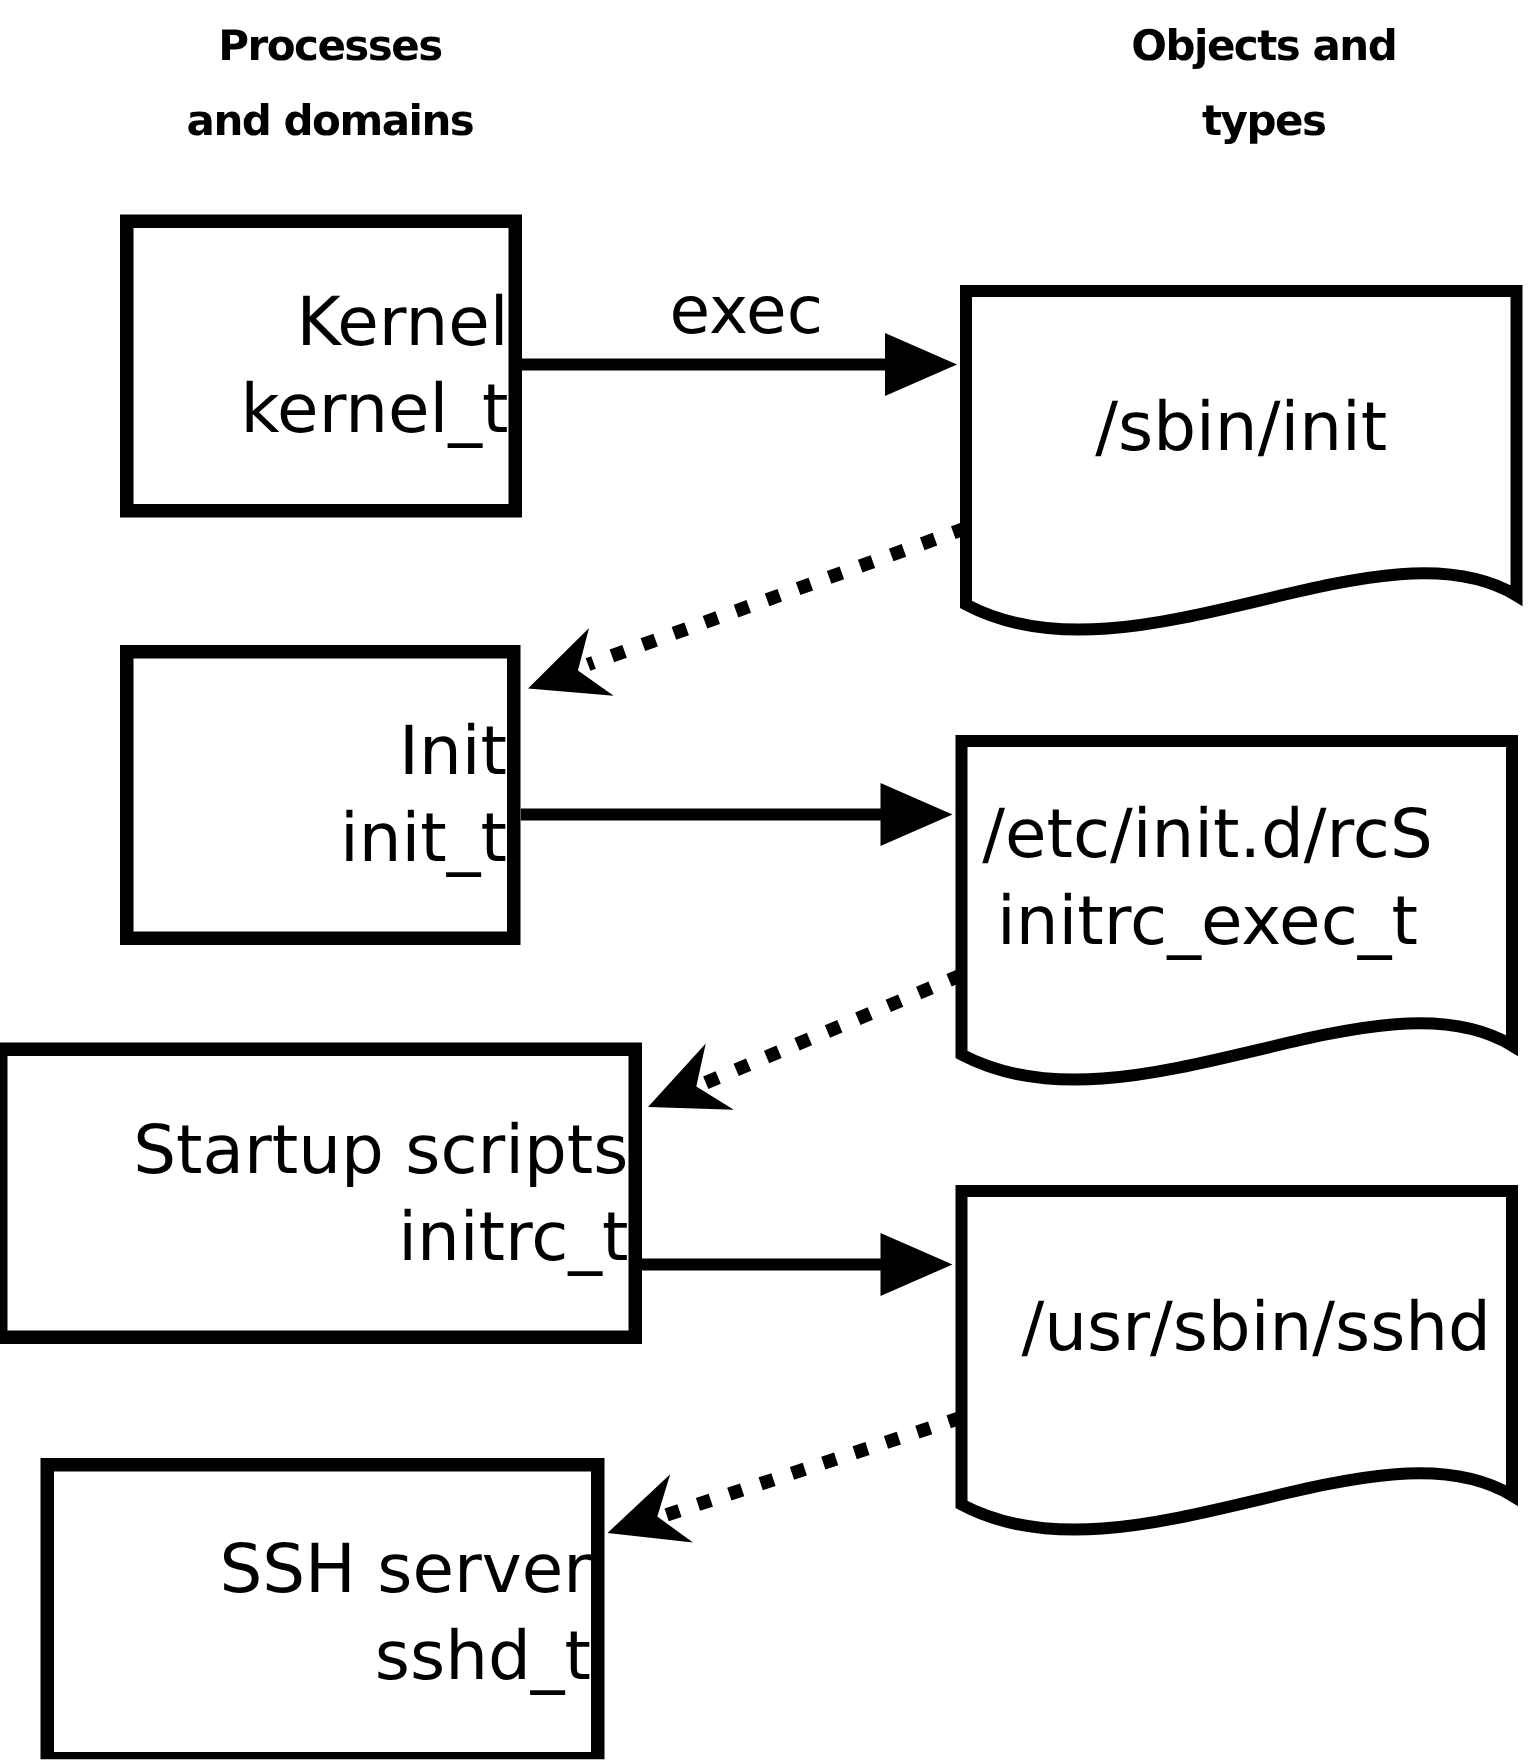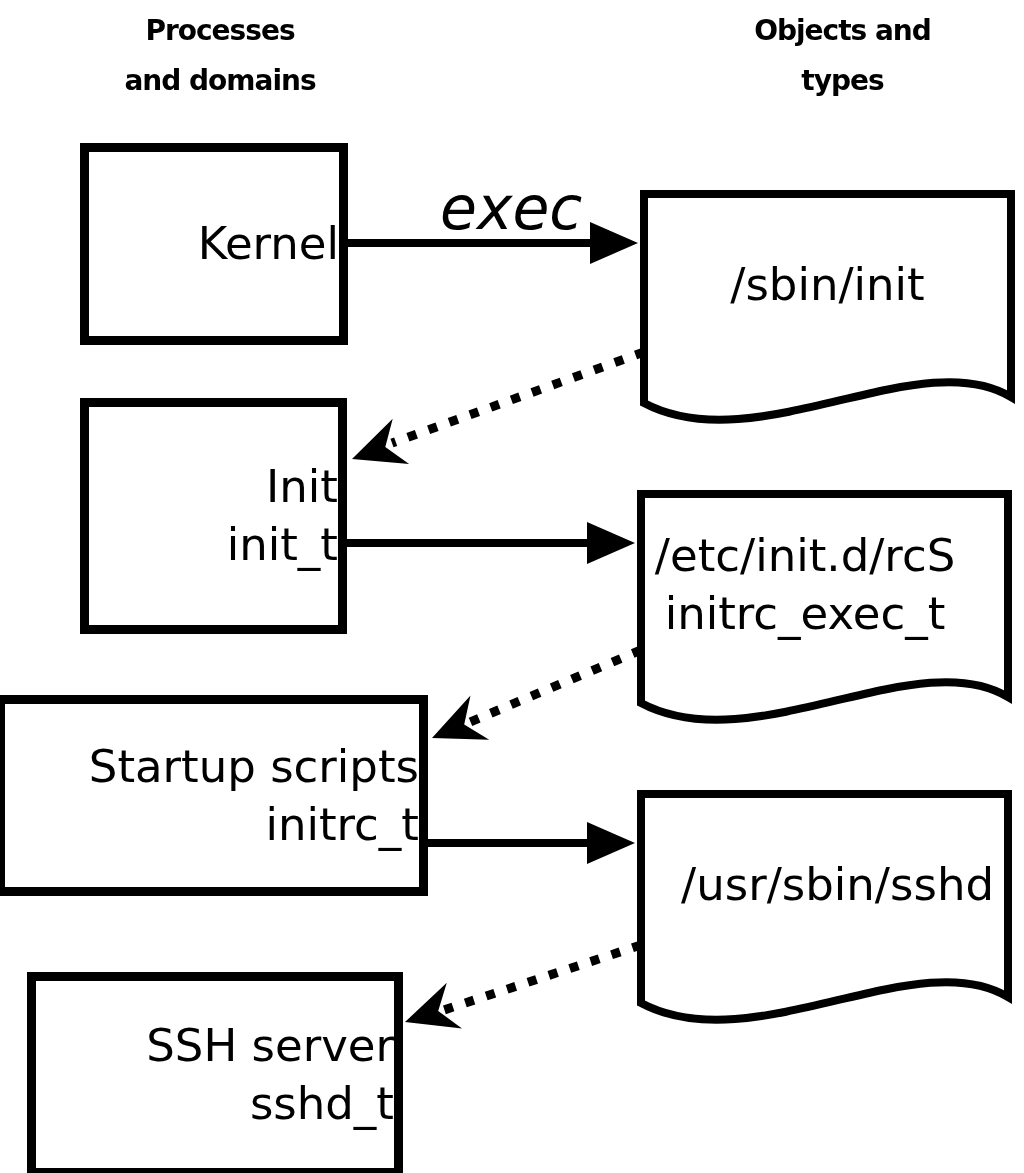--- a/index.html
+++ b/index.html
@@ -54,25 +54,24 @@
     align-items: center;
     justify-content: center;
     text-align: center;
     font-size: 45px;
     line-height: 58px;
     white-space: nowrap;
     pointer-events: none;
   }
   .edge-label {
     position: absolute;
-    font-size: 60px;
+    font-size: 44px;
     line-height: 44px;
     text-align: center;
     white-space: nowrap;
-    font-style: italic;
   }
 </style>
 </head>
 <body>
 
 <div id="canvas">
 
   <svg id="diagram-svg" viewBox="0 0 1024 1173" xmlns="http://www.w3.org/2000/svg">
 
     <g transform="translate(640,190)">
@@ -116,22 +115,23 @@
     <span>Processes</span>
     <span>and domains</span>
   </div>
   <div class="col-header" style="left:655px; top:6px; width:375px;">
     <span>Objects and</span>
     <span>types</span>
   </div>
 
   <div class="process-box" style="left:80px; top:143px; width:268px; height:202px;">
     <span>Kernel</span>
+    <span>kernel_t</span>
   </div>
-  <div class="process-box" style="left:80px; top:398px; width:267px; height:236px;padding-left:36px;">
+  <div class="process-box" style="left:80px; top:430px; width:267px; height:200px;padding-left:36px;">
     <span>Init</span>
     <span>init_t</span>
   </div>
   <div class="process-box" style="left:-4px; top:695px; width:432px; height:201px;">
     <span>Startup scripts</span>
     <span>initrc_t</span>
   </div>
   <div class="process-box" style="left:27px; top:972px; width:376px; height:205px;">
     <span>SSH server</span>
     <span>sshd_t</span>

